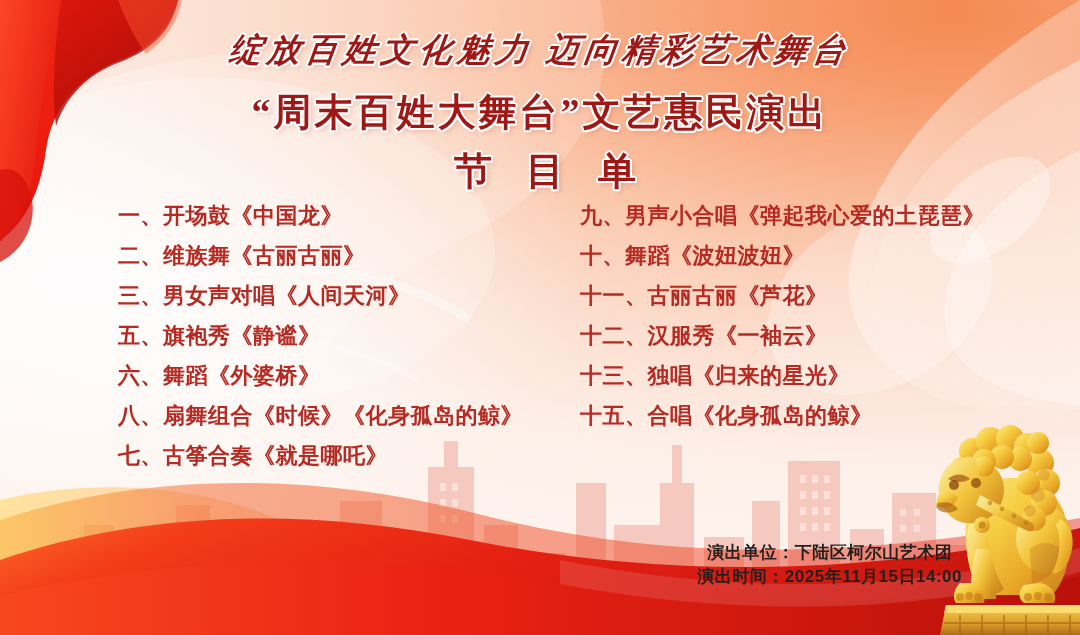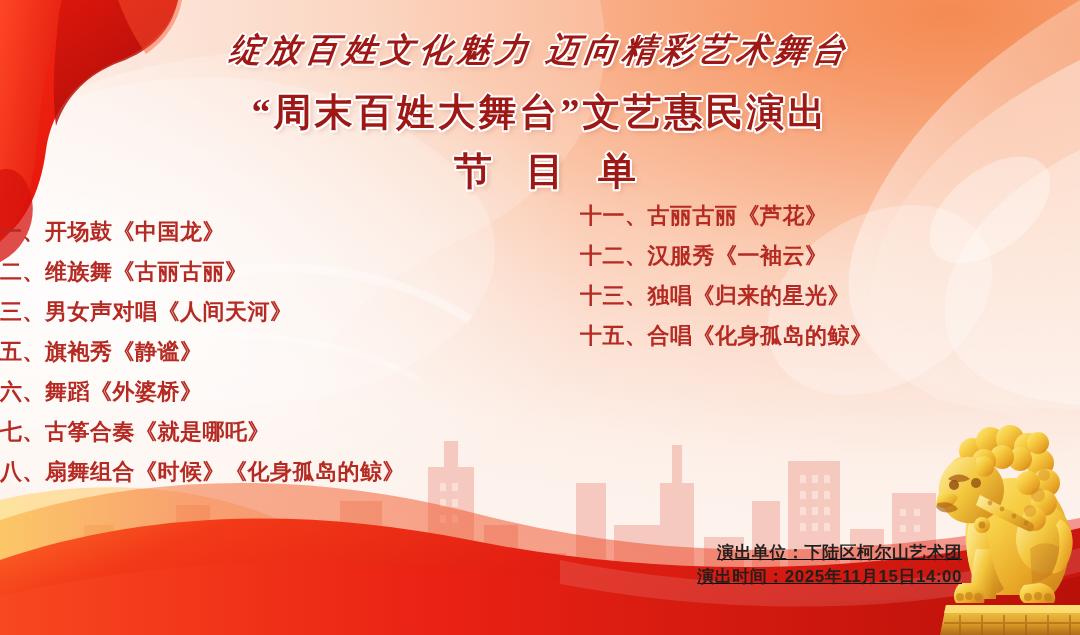--- a/index.html
+++ b/index.html
@@ -57,35 +57,35 @@
       1.5px 1.5px 0 #fff,-1.5px 1.5px 0 #fff,1.5px -1.5px 0 #fff,-1.5px -1.5px 0 #fff,
       3px 3px 5px rgba(150,30,20,.22);
   }
 
   
   .programs{
     position:absolute;left:0;top:196px;width:1080px;z-index:30;
     display:flex;
   }
   .col{box-sizing:border-box;}
-  .col-left{width:580px;margin-top:16px;}
+  .col-left{width:580px;padding-left:118px;}
   .col-right{width:500px;padding-left:0px;}
   .prog-item{
     font-family:"Liberation Sans","DejaVu Sans",sans-serif;
     font-size:22px;font-weight:700;
     color:#b52a22;
     line-height:40px;
     white-space:nowrap;
     letter-spacing:.5px;
   }
   .col-right .prog-item{text-indent:0;}
 
   
   .footer{
-    position:absolute;right:118px;bottom:46px;z-index:40;text-align:right;text-decoration:underline;
+    position:absolute;right:118px;bottom:46px;z-index:40;text-align:center;
   }
   .footer div{
     font-family:"Liberation Sans","DejaVu Sans",sans-serif;
     font-size:17px;font-weight:700;color:#231f1c;
     line-height:24px;letter-spacing:.5px;white-space:nowrap;
   }
 </style>
 </head>
 <body>
 
@@ -352,24 +352,26 @@
     <div class="sub-title">节目单</div>
   </div>
 
   <div class="programs">
     <div class="col col-left">
       <div class="prog-item">一、开场鼓《中国龙》</div>
       <div class="prog-item">二、维族舞《古丽古丽》</div>
       <div class="prog-item">三、男女声对唱《人间天河》</div>
       <div class="prog-item">五、旗袍秀《静谧》</div>
       <div class="prog-item">六、舞蹈《外婆桥》</div>
+      <div class="prog-item">八、扇舞组合《时候》《化身孤岛的鲸》</div>
       <div class="prog-item">七、古筝合奏《就是哪吒》</div>
-      <div class="prog-item">八、扇舞组合《时候》《化身孤岛的鲸》</div>
     </div>
     <div class="col col-right">
+      <div class="prog-item">九、男声小合唱《弹起我心爱的土琵琶》</div>
+      <div class="prog-item">十、舞蹈《波妞波妞》</div>
       <div class="prog-item">十一、古丽古丽《芦花》</div>
       <div class="prog-item">十二、汉服秀《一袖云》</div>
       <div class="prog-item">十三、独唱《归来的星光》</div>
       <div class="prog-item">十五、合唱《化身孤岛的鲸》</div>
     </div>
   </div>
 
   <div class="footer">
     <div>演出单位：下陆区柯尔山艺术团</div>
     <div>演出时间：2025年11月15日14:00</div>

